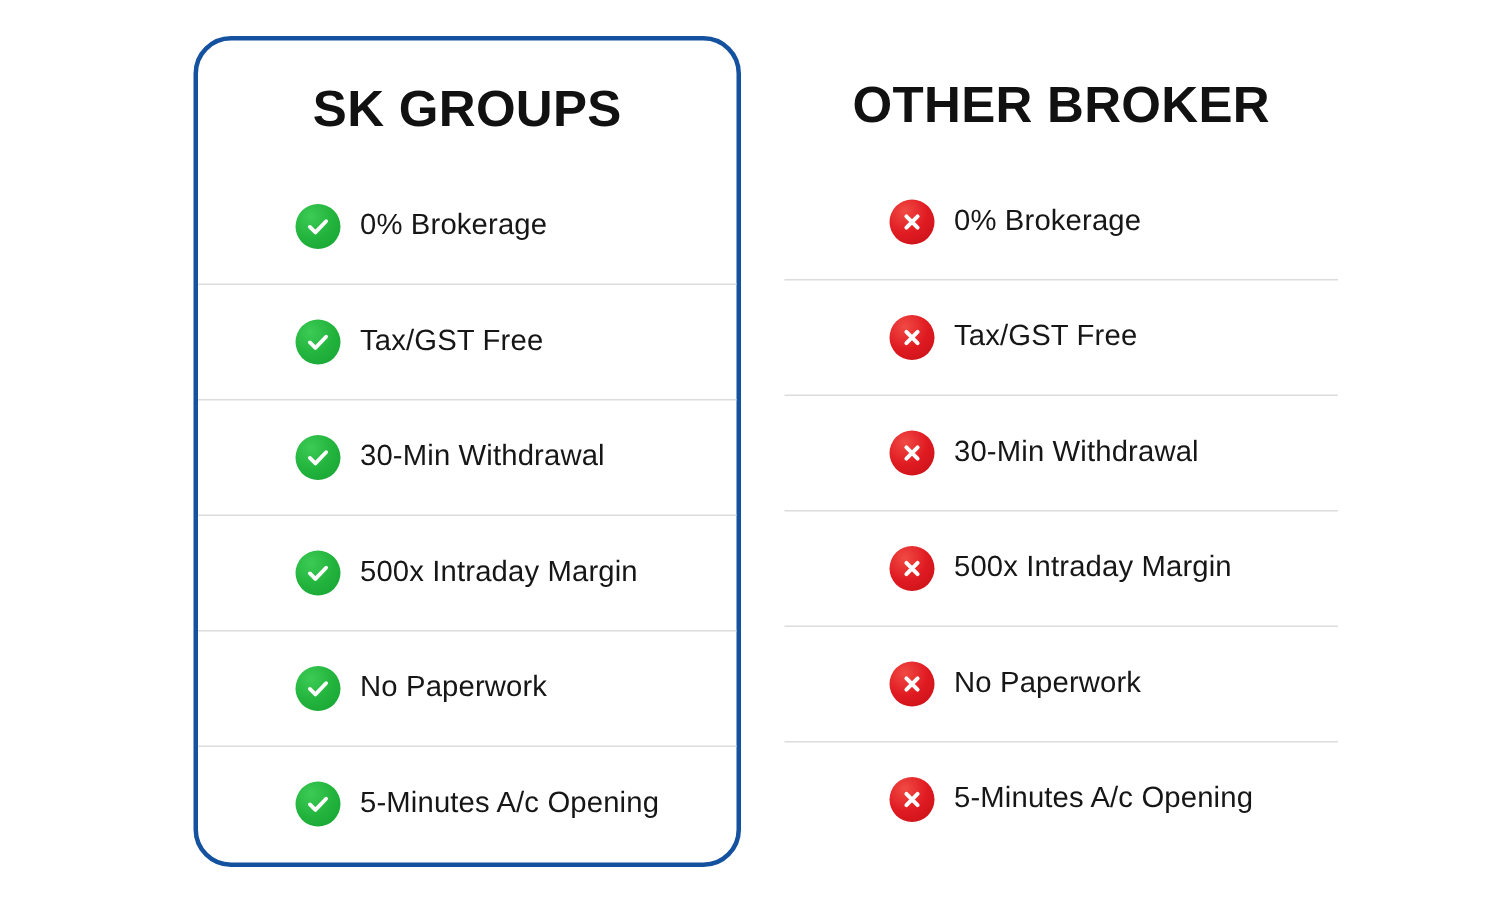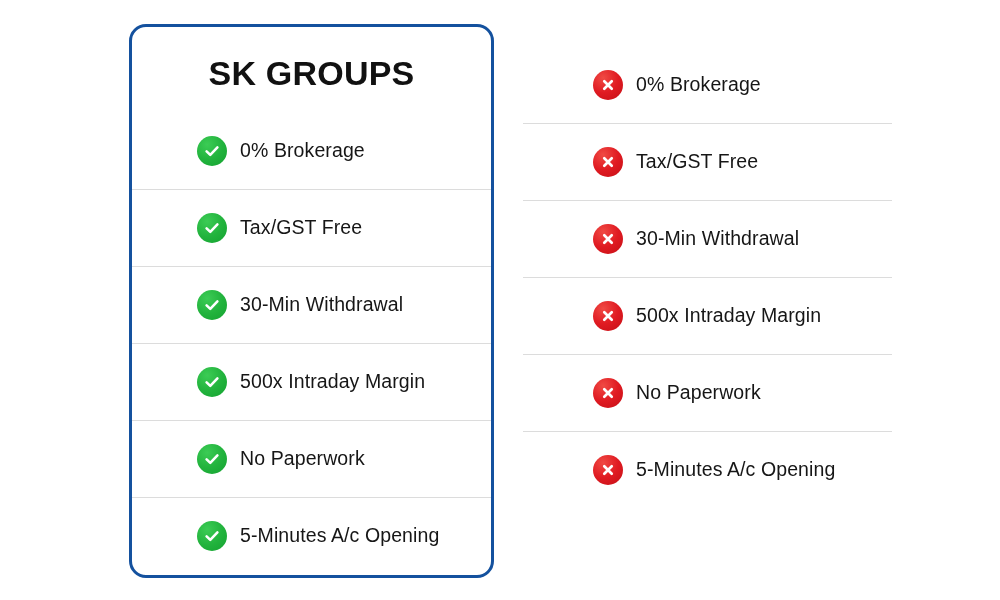--- a/index.html
+++ b/index.html
@@ -27,21 +27,21 @@
   }
 
   
   .panel-left {
     position: absolute;
     left: 129px;
     top: 24px;
     width: 365px;
     height: 554px;
     border: 3px solid #14519e;
-    border-radius: 17px;
+    border-radius: 25px;
     background: #ffffff;
   }
 
   
   .panel-right {
     position: absolute;
     left: 523px;
     top: 24px;
     width: 369px;
     height: 554px;
@@ -188,20 +188,21 @@
             <path d="M4.8 12.4 L9.7 17.2 L19.2 7.3" fill="none" stroke="#ffffff" stroke-width="3.4" stroke-linecap="round" stroke-linejoin="round"></path>
           </svg>
         </span>
         <span class="feature-label">5-Minutes A/c Opening</span>
       </li>
 
     </ul>
   </section>
 
   <section class="panel-right">
+    <h2 class="panel-title">OTHER BROKER</h2>
 
     <ul class="feature-list">
 
       <li class="feature-row">
         <span class="status-icon cross">
           <svg width="16" height="16" viewBox="0 0 24 24" aria-hidden="true">
             <path d="M6.4 6.4 L17.6 17.6 M17.6 6.4 L6.4 17.6" fill="none" stroke="#ffffff" stroke-width="4" stroke-linecap="round"></path>
           </svg>
         </span>
         <span class="feature-label">0% Brokerage</span>

